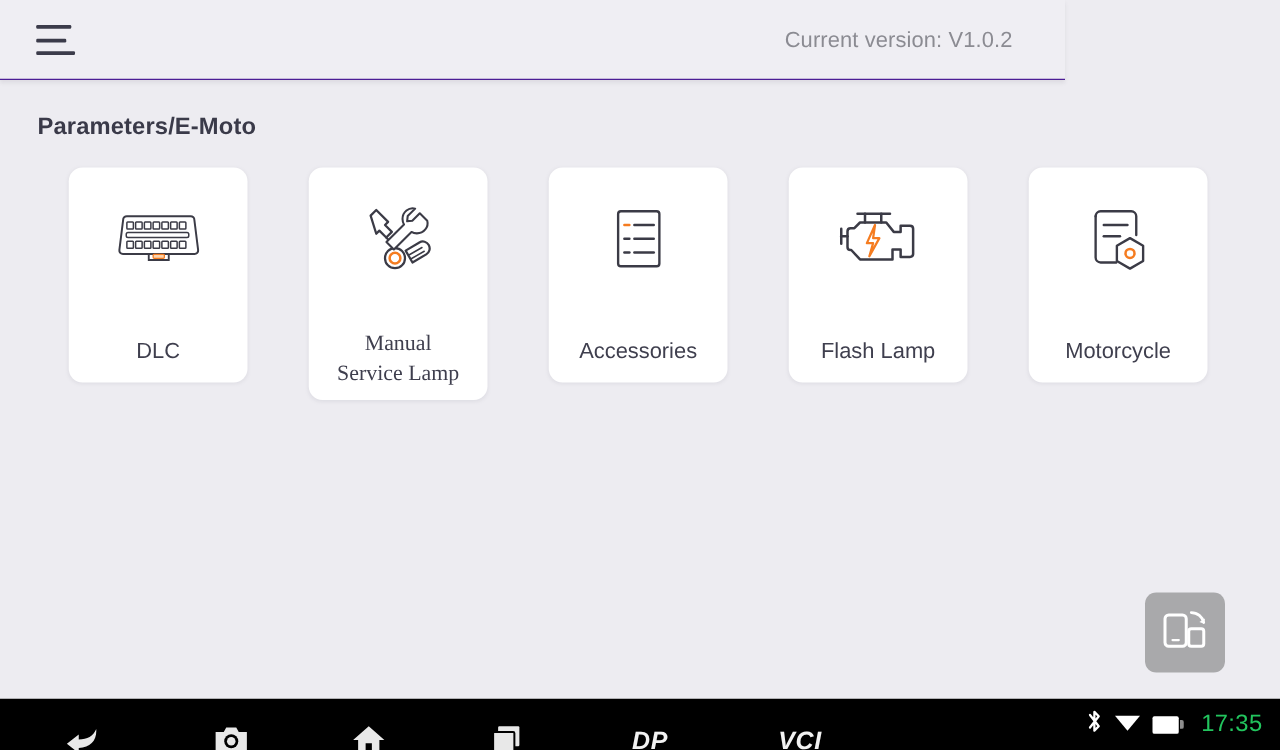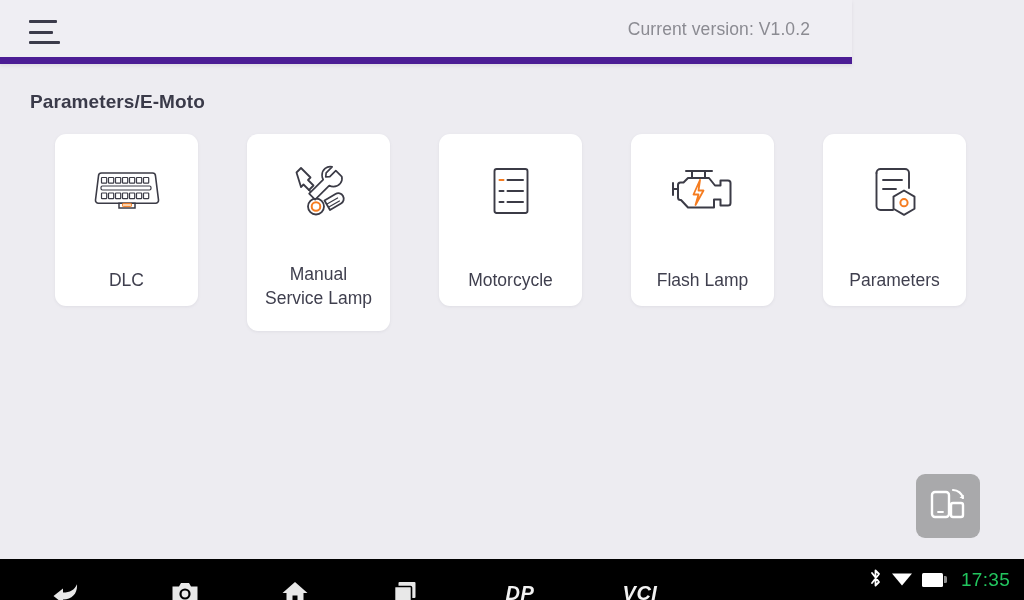--- a/index.html
+++ b/index.html
@@ -17,21 +17,21 @@
   }
 
   
   .header {
     position: absolute;
     left: 0; top: 0;
     width: 852px; height: 64px;
     background: #efeef3;
     display: flex;
     align-items: center;
-    border-bottom: 7px solid #4c1d95;
+    border-bottom: 1px solid #4c1d95;
     box-shadow: 0 2px 3px rgba(120,118,132,0.13);
     z-index: 5;
   }
   .hamburger {
     position: absolute;
     left: 29px; top: 17px;
     width: 34px; height: 30px;
     cursor: pointer;
     display: flex;
     flex-direction: column;
@@ -82,21 +82,21 @@
     border-radius: 11px;
     box-shadow: 0 1px 3px rgba(130,128,145,0.13);
     display: flex;
     flex-direction: column;
     align-items: center;
     padding-top: 26px;
     padding-bottom: 14px;
     cursor: pointer;
     gap: 28px;
   }
-  .card.two-line { padding-bottom: 21px; }
+  .card.two-line { padding-bottom: 10px; font-family: Liberation Serif, serif; }
   .card-icon {
     width: 72px; height: 64px;
     display: flex;
     align-items: center;
     justify-content: center;
     margin-bottom: 16px;
   }
   .card.two-line .card-icon { margin-bottom: 10px; }
   .card-label {
     font-size: 17.5px;
@@ -260,21 +260,21 @@
         <svg width="50" height="54" viewBox="0 0 50 54" fill="none">
           <rect x="8.5" y="4" width="33" height="44" rx="2.2" stroke="#3b3b46" stroke-width="1.9" fill="#fff"></rect>
           <line x1="13.5" y1="15" x2="17.5" y2="15" stroke="#f57c20" stroke-width="2" stroke-linecap="round"></line>
           <line x1="21.5" y1="15" x2="37" y2="15" stroke="#3b3b46" stroke-width="2" stroke-linecap="round"></line>
           <line x1="13.5" y1="26" x2="17.5" y2="26" stroke="#3b3b46" stroke-width="2" stroke-linecap="round"></line>
           <line x1="21.5" y1="26" x2="37" y2="26" stroke="#3b3b46" stroke-width="2" stroke-linecap="round"></line>
           <line x1="13.5" y1="37" x2="17.5" y2="37" stroke="#3b3b46" stroke-width="2" stroke-linecap="round"></line>
           <line x1="21.5" y1="37" x2="37" y2="37" stroke="#3b3b46" stroke-width="2" stroke-linecap="round"></line>
         </svg>
       </div>
-      <div class="card-label">Motorcycle</div>
+      <div class="card-label">Accessories</div>
     </div>
 
     <div class="card">
       <div class="card-icon">
         <svg width="70" height="52" viewBox="0 0 70 52" fill="none">
           <g stroke="#3b3b46" stroke-width="2" stroke-linejoin="round" stroke-linecap="round" fill="none">
             <line x1="18" y1="5" x2="44" y2="5"></line>
             <line x1="24" y1="5" x2="24" y2="12"></line>
             <line x1="37" y1="5" x2="37" y2="12"></line>
             <path d="M10 26 V19 C10 17.5 11 16.5 12.5 16.5 H15.5 L20 12 H41 L47 19.5 H52.5 V14.5 H60 C61.5 14.5 62.5 15.5 62.5 17 V37 C62.5 38.5 61.5 39.5 60 39.5 H52.5 V33.5 H46 V41.5 H20 L13 34 H12.5 C11 34 10 33 10 31.5 Z"></path>
@@ -291,21 +291,21 @@
       <div class="card-icon">
         <svg width="58" height="56" viewBox="0 0 58 56" fill="none">
           <path d="M10.5 9 C10.5 6.8 12.3 5 14.5 5 H39 C41.2 5 43 6.8 43 9 V24" stroke="#3b3b46" stroke-width="1.9" fill="none" stroke-linecap="round"></path>
           <path d="M10.5 9 V42 C10.5 44.2 12.3 46 14.5 46 H27" stroke="#3b3b46" stroke-width="1.9" fill="none" stroke-linecap="round"></path>
           <line x1="17" y1="16" x2="36" y2="16" stroke="#3b3b46" stroke-width="1.9" stroke-linecap="round"></line>
           <line x1="17" y1="25" x2="30" y2="25" stroke="#3b3b46" stroke-width="1.9" stroke-linecap="round"></line>
           <path d="M38 26.5 L48.5 32.6 V44.8 L38 50.9 L27.5 44.8 V32.6 Z" stroke="#3b3b46" stroke-width="1.9" fill="#fff" stroke-linejoin="round"></path>
           <circle cx="38" cy="38.7" r="3.6" stroke="#f57c20" stroke-width="2" fill="none"></circle>
         </svg>
       </div>
-      <div class="card-label">Parameters</div>
+      <div class="card-label">Motorcycle</div>
     </div>
 
   </div>
 
   <div class="rotate-fab">
     <span>
       <svg width="40" height="38" viewBox="0 0 40 38" fill="none">
         <rect x="4" y="7" width="17" height="25" rx="3" stroke="#ffffff" stroke-width="2.4" fill="none"></rect>
         <line x1="10" y1="27" x2="15" y2="27" stroke="#ffffff" stroke-width="1.8" stroke-linecap="round"></line>
         <path d="M25 18 H33 C34.1 18 35 18.9 35 20 V30 C35 31.1 34.1 32 33 32 H25 C23.9 32 23 31.1 23 30 V20 C23 18.9 23.9 18 25 18 Z" stroke="#ffffff" stroke-width="2.4" fill="none"></path>

